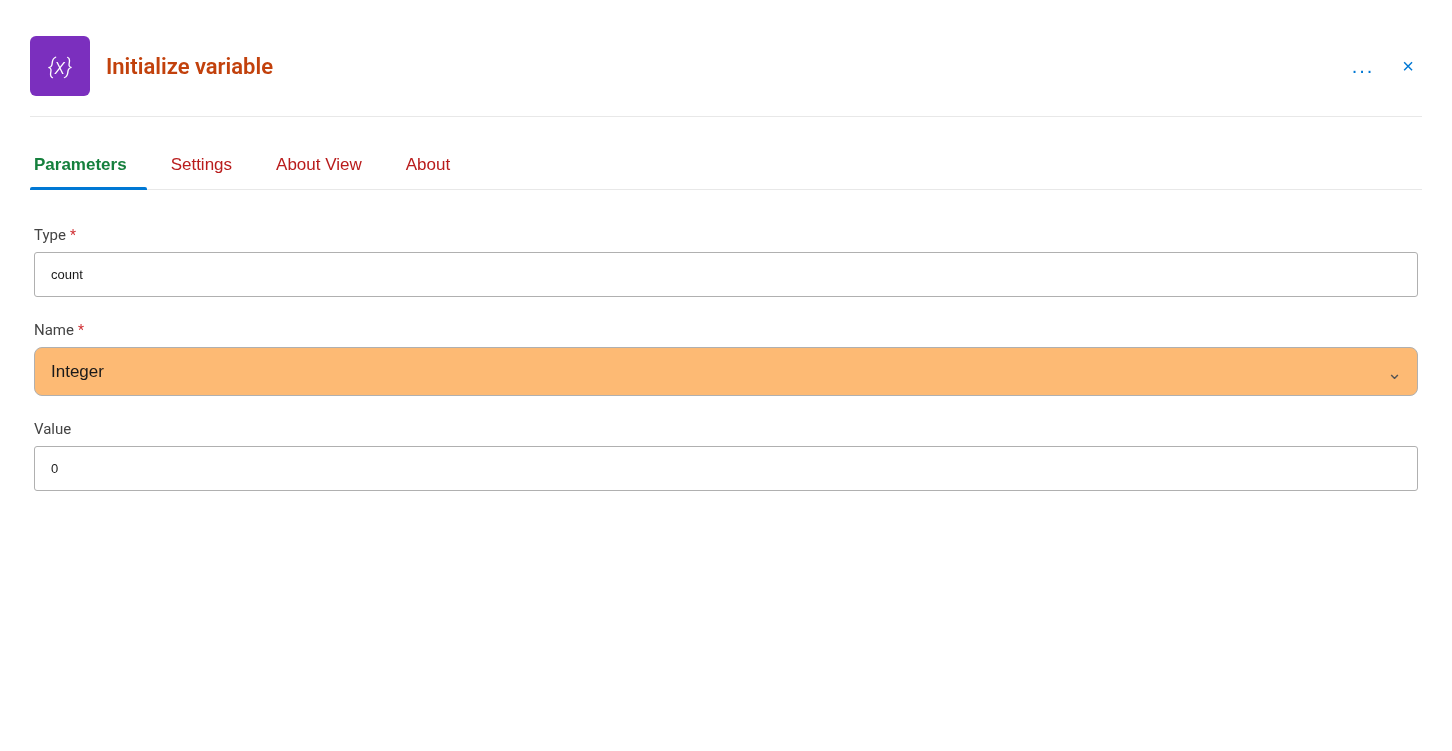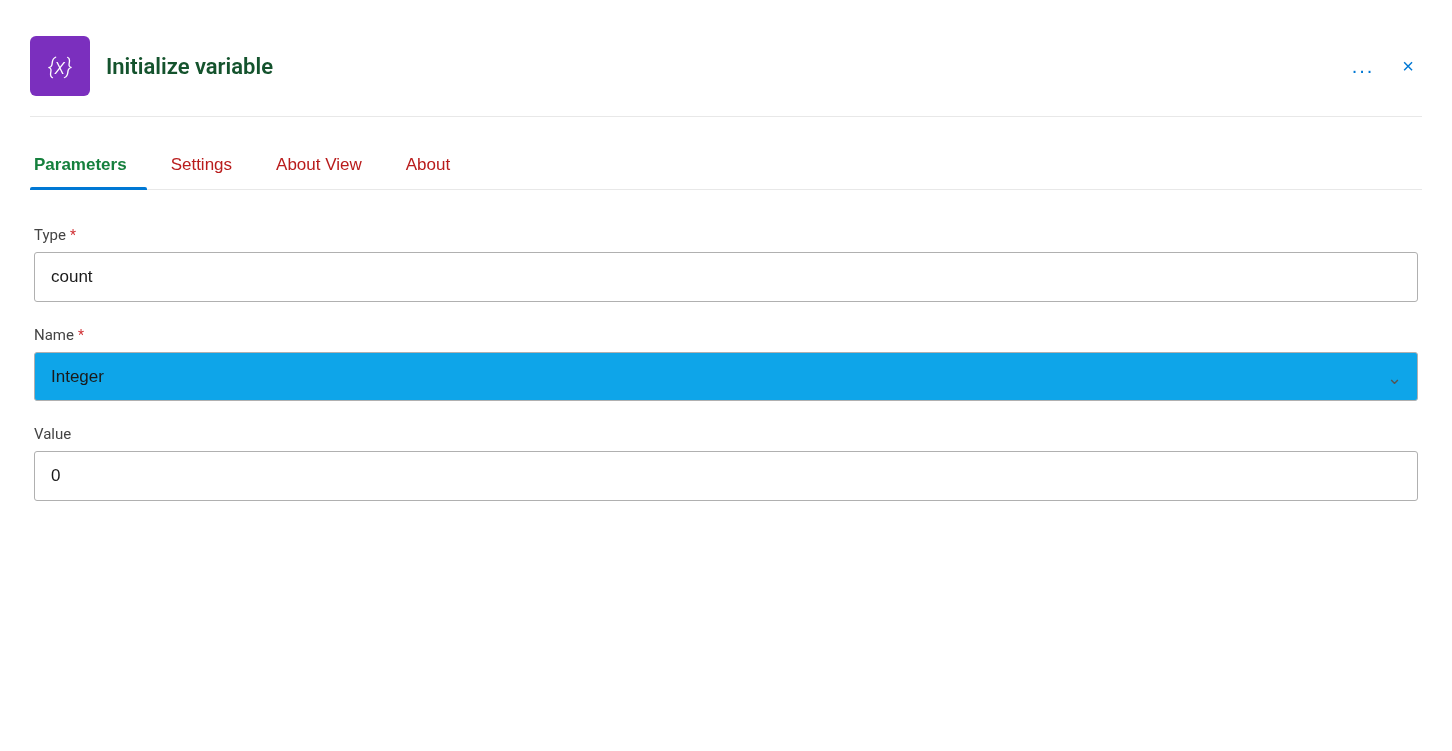--- a/index.html
+++ b/index.html
@@ -47,21 +47,21 @@
       color: white;
       font-size: 22px;
       font-weight: 300;
       font-style: italic;
       flex-shrink: 0;
     }
 
     .action-title {
       font-size: 22px;
       font-weight: 600;
-      color: #14532d;
+      color: #c2410c;
       text-align: center;
     }
 
     .header-right {
       display: flex;
       align-items: center;
       gap: 12px;
     }
 
     .more-options-btn {
@@ -142,41 +142,41 @@
     }
 
     .required-star {
       color: #d13438;
       font-size: 14px;
     }
 
     .field-input {
       width: 100%;
       padding: 14px 16px;
-      font-size: 17px;
+      font-size: 13px;
       border: 1px solid #b0b0b0;
       border-radius: 3px;
       outline: none;
       color: #1a1a1a;
       background: #fff;
     }
 
     .field-select-wrapper {
       position: relative;
     }
 
     .field-select {
       width: 100%;
       padding: 14px 16px;
       font-size: 17px;
       border: 1px solid #b0b0b0;
-      border-radius: 3px;
+      border-radius: 8px;
       outline: none;
       color: #1a1a1a;
-      background: #0ea5e9;
+      background: #fdba74;
       appearance: none;
       -webkit-appearance: none;
       cursor: pointer;
     }
 
     .select-chevron {
       position: absolute;
       right: 16px;
       top: 50%;
       transform: translateY(-50%);

